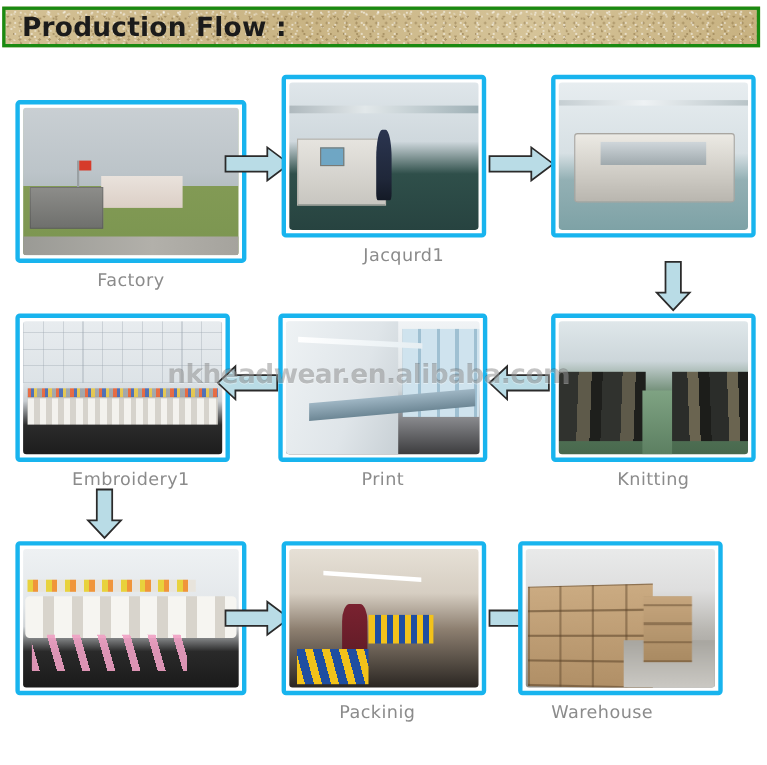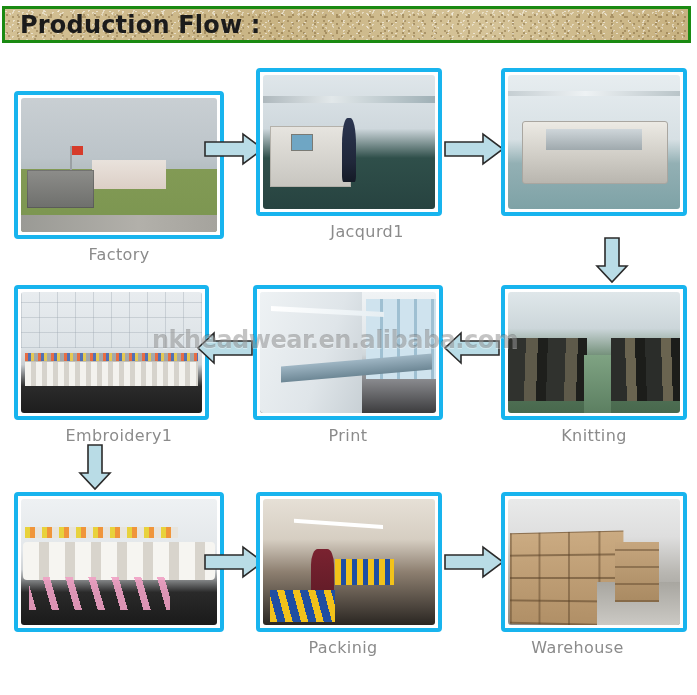--- a/index.html
+++ b/index.html
@@ -386,21 +386,21 @@
   </div>
   <div class="caption">Packinig</div>
 </div>
 
 <div class="arrow" style="left:443px;top:545px;">
   <svg width="62" height="34" viewBox="0 0 62 34" aria-hidden="true">
     <polygon points="2,10 40,10 40,2 60,17 40,32 40,24 2,24" fill="#b9dce6" stroke="#2b2b2b" stroke-width="1.6"></polygon>
   </svg>
 </div>
 
-<div class="cell" style="left:501px;top:492px;width:153px;">
+<div class="cell" style="left:471px;top:492px;width:153px;">
   <div class="frame" style="width:186px;height:140px;">
     <div class="photo ph-ware">
       <div class="floor"></div>
     </div>
   </div>
   <div class="caption">Warehouse</div>
 </div>
 
 <div class="watermark">nkheadwear.en.alibaba.com</div>
 

